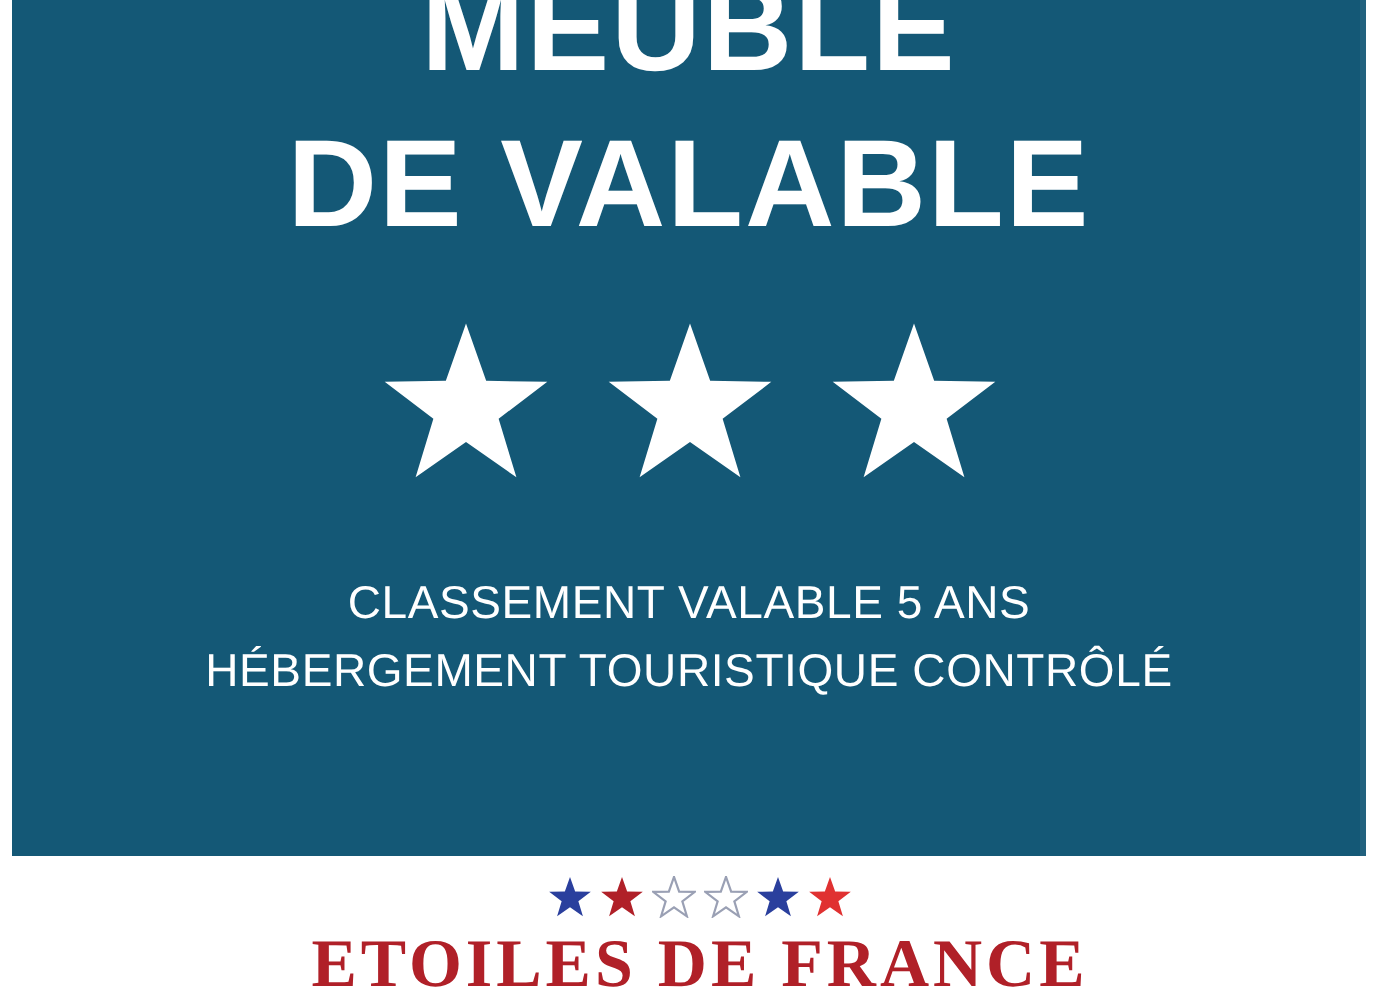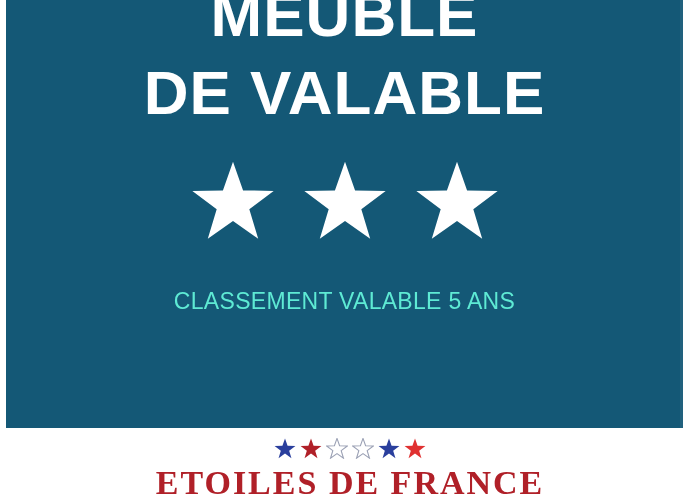--- a/index.html
+++ b/index.html
@@ -71,21 +71,21 @@
     display: block;
     width: 86px;
     height: 82px;
   }
   .caption-block {
     position: absolute;
     left: 0;
     top: 284px;
     width: 677px;
     text-align: center;
-    color: #5eead4;
+    color: #ffffff;
   }
   .caption-line {
     font-family: "Liberation Sans", sans-serif;
     font-weight: 400;
     font-size: 23px;
     letter-spacing: 0.3px;
     line-height: 34px;
     white-space: nowrap;
   }
   
@@ -163,20 +163,21 @@
       </span>
       <span>
         <svg class="star" viewBox="0 0 100 96" aria-hidden="true">
           <polygon fill="#ffffff" points="50,2 61.8,35.6 97.6,36.2 69.1,57.8 79.5,92.1 50,71.4 20.5,92.1 30.9,57.8 2.4,36.2 38.2,35.6"></polygon>
         </svg>
       </span>
     </div>
 
     <div class="caption-block">
       <div class="caption-line">CLASSEMENT VALABLE 5 ANS</div>
+      <div class="caption-line">HÉBERGEMENT TOURISTIQUE CONTRÔLÉ</div>
     </div>
 
   </div>
 
   <div class="footer">
 
     <div class="mini-stars">
       <span>
         <svg class="mini-star" viewBox="0 0 100 96" aria-hidden="true">
           <polygon fill="#2a3f9d" points="50,2 61.8,35.6 97.6,36.2 69.1,57.8 79.5,92.1 50,71.4 20.5,92.1 30.9,57.8 2.4,36.2 38.2,35.6"></polygon>

